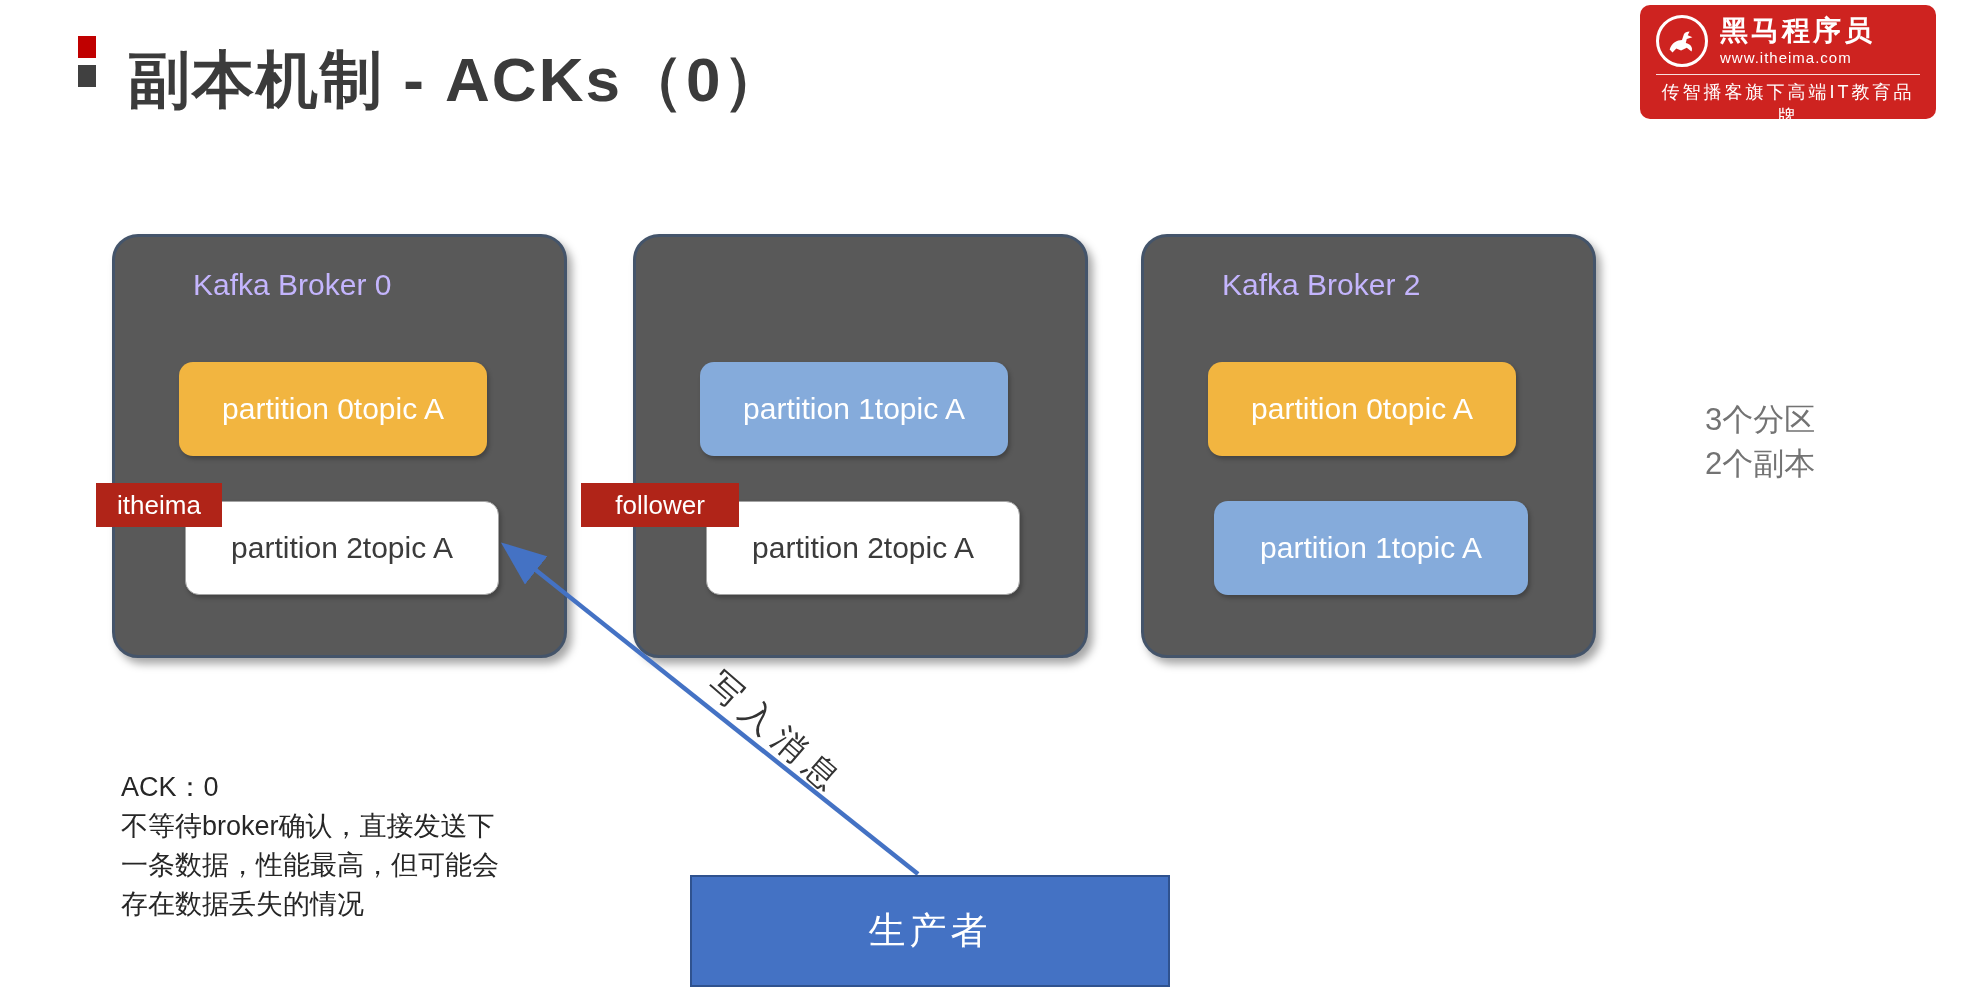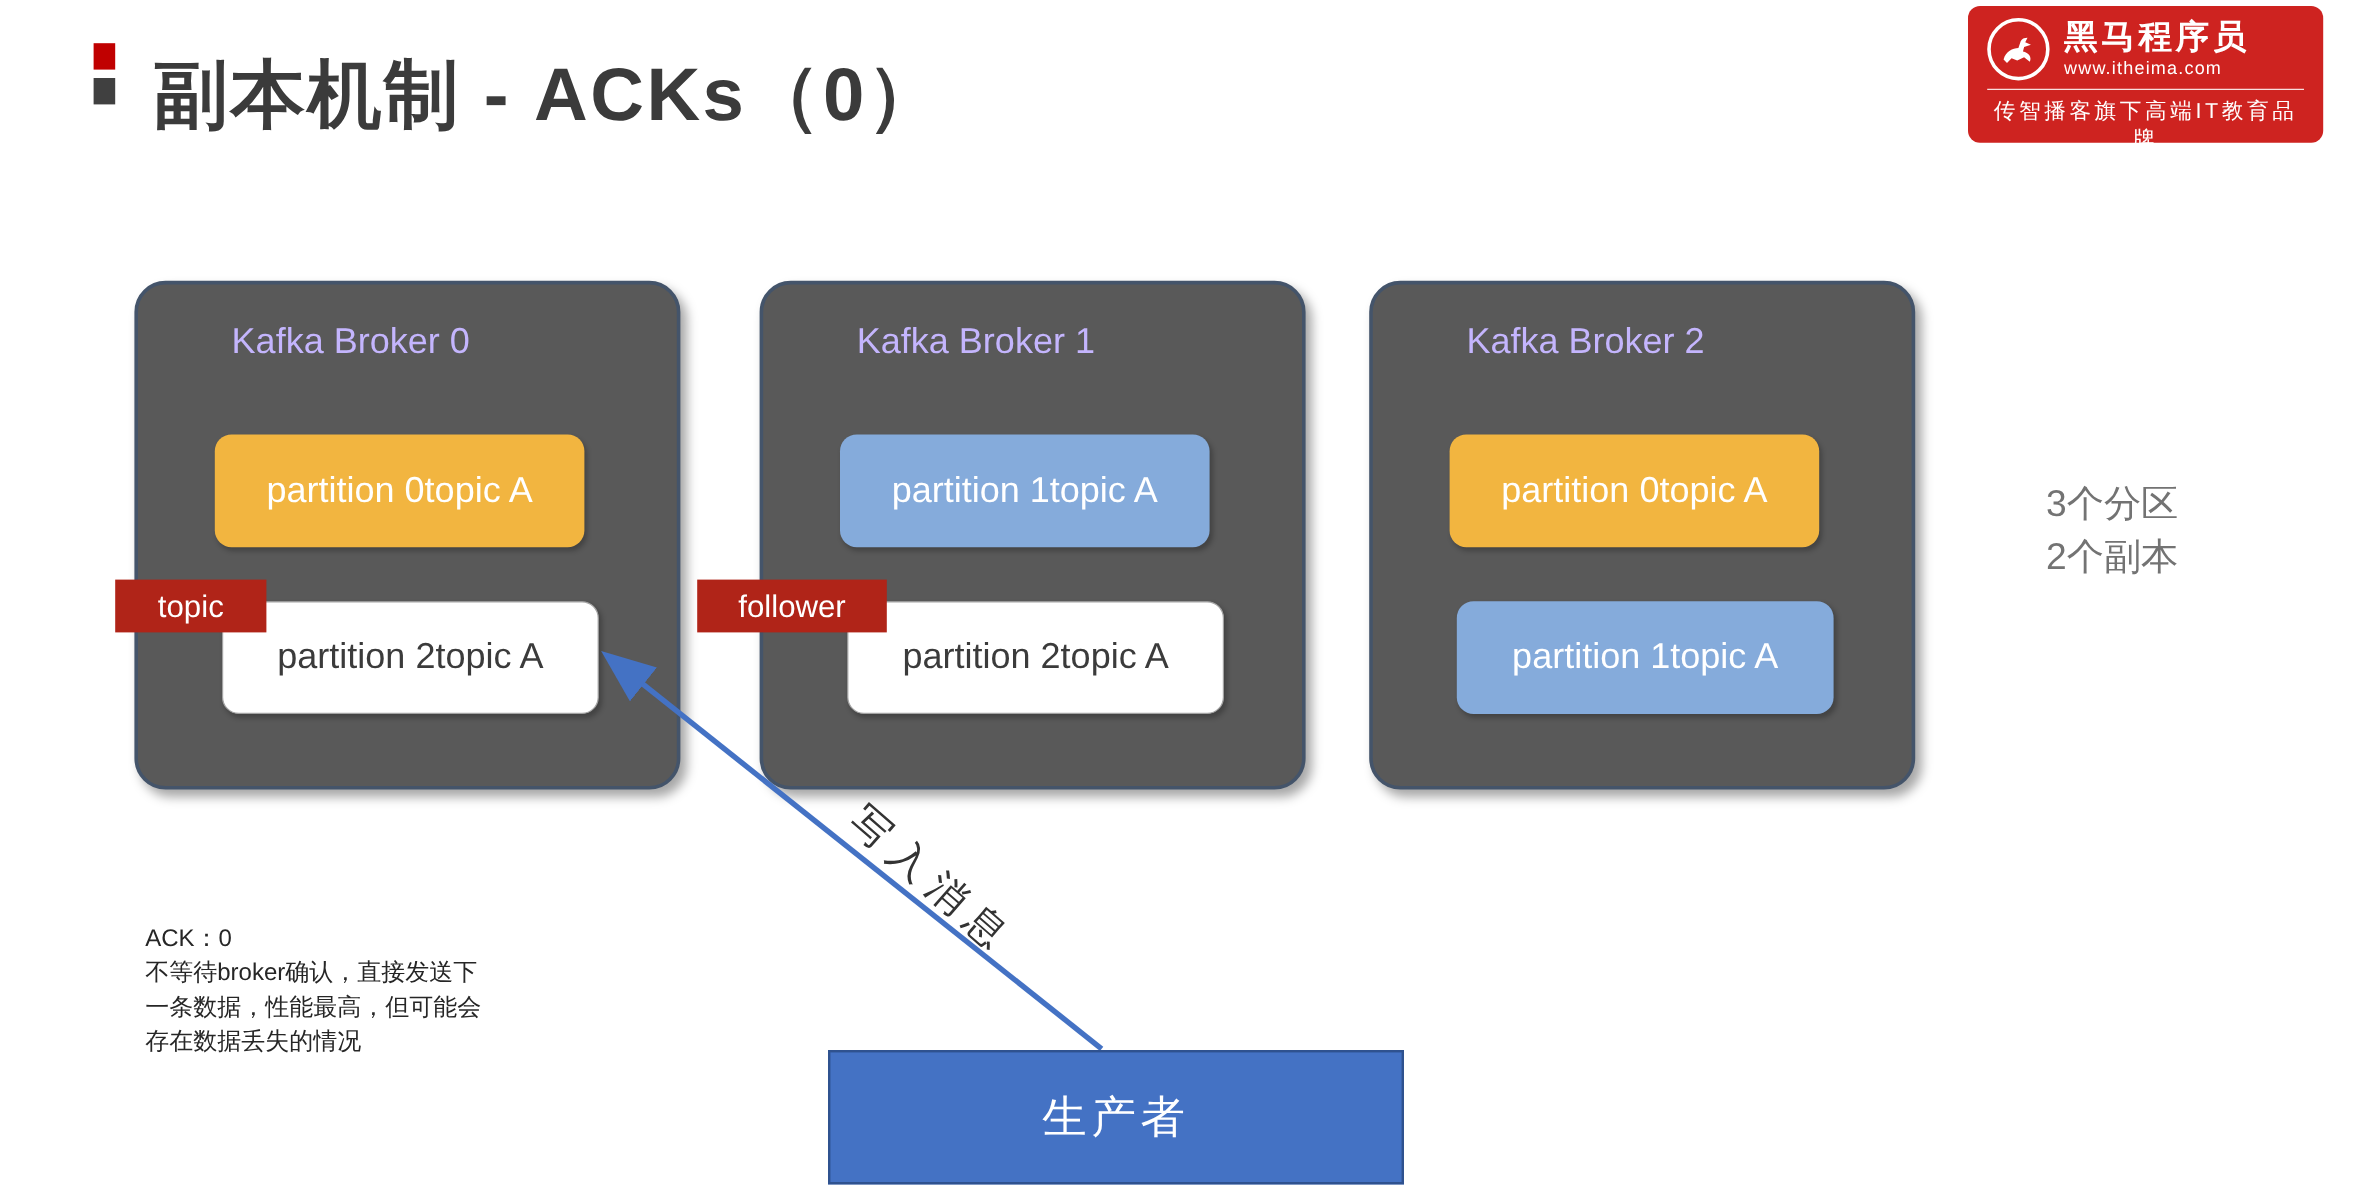--- a/index.html
+++ b/index.html
@@ -158,21 +158,21 @@
     white-space: nowrap;
     transform: rotate(41deg);
     transform-origin: left top;
   }
 
   
   .ack-note {
     position: absolute;
     left: 121px;
     top: 768px;
-    font-size: 20px;
+    font-size: 27px;
     color: #262626;
     line-height: 1.44;
   }
 </style>
 </head>
 <body>
 
 <div class="slide">
 
   <div class="title-block">
@@ -202,25 +202,24 @@
   <div class="broker broker-0">
     <div class="broker-title">Kafka Broker 0</div>
     <div class="partition pos-top yellow">
       <div>partition 0</div>
       <div>topic A</div>
     </div>
     <div class="partition pos-bottom white">
       <div>partition 2</div>
       <div>topic A</div>
     </div>
-    <div class="role-tag tag-leader">topic</div>
+    <div class="role-tag tag-leader">itheima</div>
   </div>
 
   <div class="broker broker-1">
-    <div class="broker-title">Kafka Broker 1</div>
     <div class="partition pos-top blue">
       <div>partition 1</div>
       <div>topic A</div>
     </div>
     <div class="partition pos-bottom white">
       <div>partition 2</div>
       <div>topic A</div>
     </div>
     <div class="role-tag tag-follower">follower</div>
   </div>

